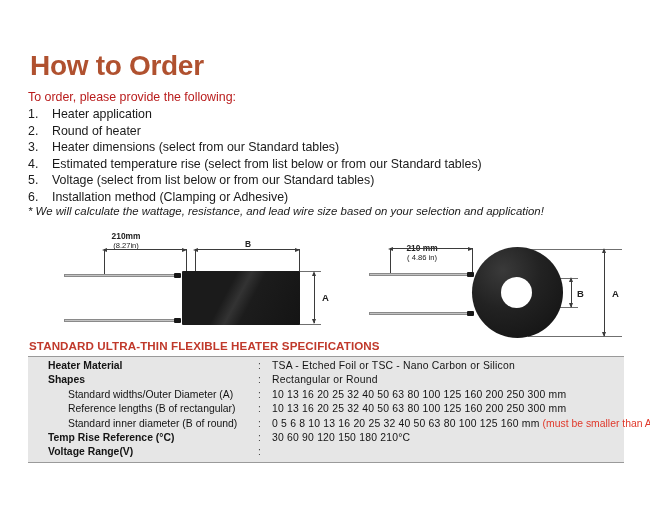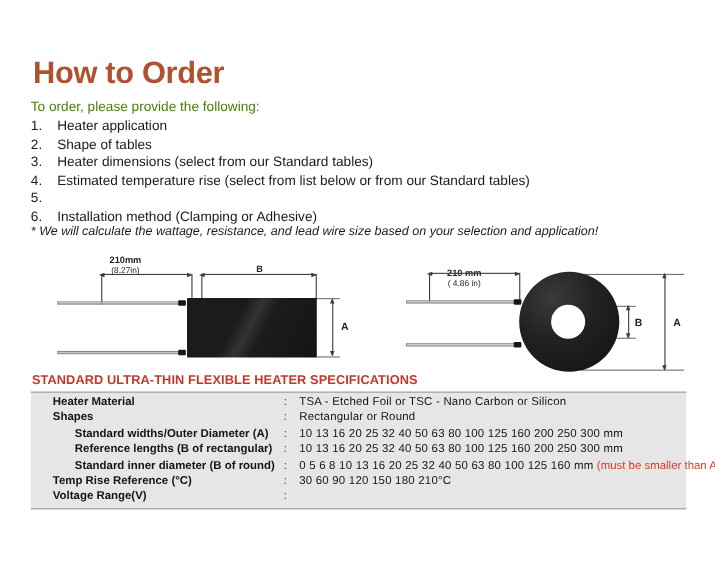--- a/index.html
+++ b/index.html
@@ -21,21 +21,21 @@
     font-weight: bold;
     letter-spacing: -0.3px;
     color: #b0512f;
   }
 
   
   .intro {
     position: absolute;
     left: 28px; top: 90px;
     font-size: 12.4px;
-    color: #4d7c0f;
+    color: #b91c1c;
   }
   .order-list {
     position: absolute;
     left: 28px; top: 106px;
     width: 600px;
   }
   .order-row {
     display: flex;
     font-size: 12.4px;
     line-height: 16.6px;
@@ -50,21 +50,21 @@
     color: #1a1a1a;
   }
 
   
   .diagrams {
     position: absolute;
     left: 0; top: 228px;
     width: 650px; height: 112px;
   }
   .diagram { position: absolute; top: 0; height: 112px; }
-  .diag-left  { left: 50px;  width: 280px; }
+  .diag-left  { left: 62px;  width: 280px; }
   .diag-right { left: 368px; width: 280px; }
 
   .dim-label {
     position: absolute;
     text-align: center;
     font-size: 7.6px;
     line-height: 9px;
     color: #222;
     white-space: nowrap;
   }
@@ -141,52 +141,53 @@
   }
   .spec-row {
     display: flex;
     align-items: baseline;
     font-size: 10.4px;
     line-height: 14.4px;
     color: #141414;
     padding-left: 20px;
   }
   .spec-label { width: 210px; flex: none; font-weight: bold; }
-  .spec-label.indent { font-weight: bold; padding-left: 20px; width: 210px; }
+  .spec-label.indent { font-weight: normal; padding-left: 20px; width: 210px; }
   .spec-colon { width: 14px; flex: none; color: #444; }
   .spec-value { flex: 1; white-space: nowrap; }
   .spec-value .num { letter-spacing: 0.2px; }
   .warn { color: #e0392b; }
 </style>
 </head>
 <body>
 
 <div class="page-title">How to Order</div>
 
 <div class="intro">To order, please provide the following:</div>
 
 <div class="order-list">
   <div class="order-row">
     <span class="order-num">1.</span>
     <span>Heater application</span>
   </div>
   <div class="order-row">
     <span class="order-num">2.</span>
-    <span>Shape of tables</span>
+    <span>Round of heater</span>
   </div>
   <div class="order-row">
     <span class="order-num">3.</span>
     <span>Heater dimensions (select from our Standard tables)</span>
   </div>
   <div class="order-row">
     <span class="order-num">4.</span>
     <span>Estimated temperature rise (select from list below or from our Standard tables)</span>
   </div>
   <div class="order-row">
     <span class="order-num">5.</span>
+    <span>Voltage (select from list below or from our Standard tables)</span>
   </div>
   <div class="order-row">
     <span class="order-num">6.</span>
     <span>Installation method (Clamping or Adhesive)</span>
   </div>
 </div>
 
 <div class="order-note">* We will calculate the wattage, resistance, and lead wire size based on your selection and application!</div>
 
 <div class="diagrams">

